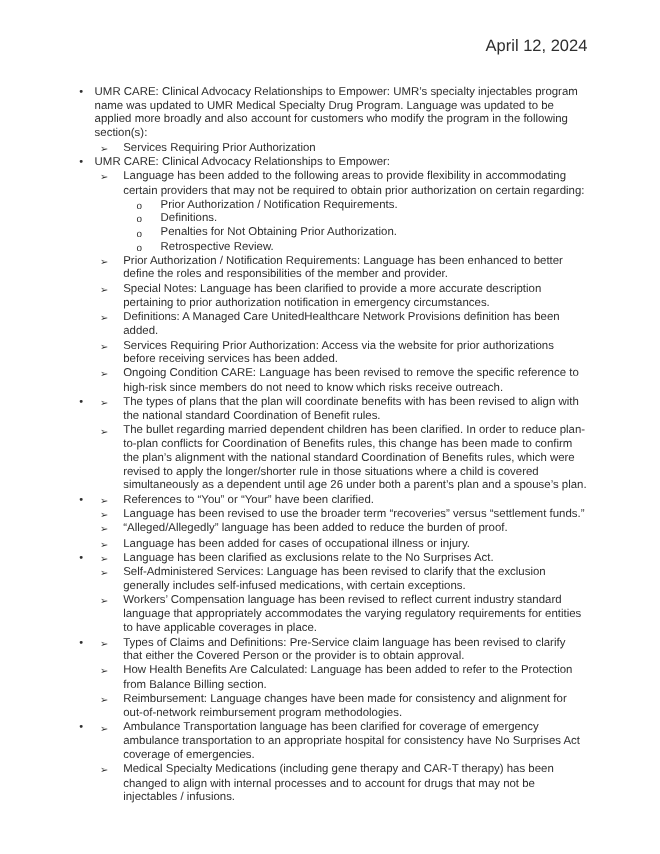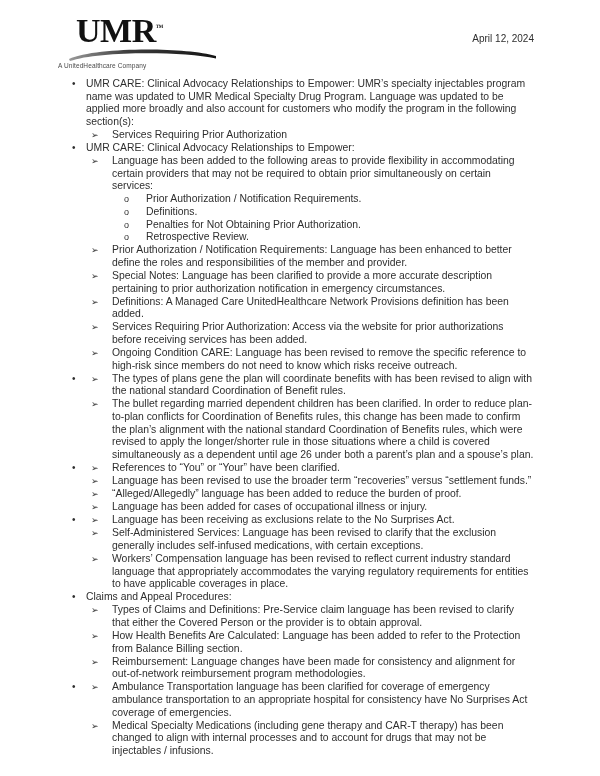--- a/index.html
+++ b/index.html
@@ -61,21 +61,21 @@
     font-size: 6.5px;
     color: #4a4a4a;
     letter-spacing: 0.1px;
     margin-top: 1px;
     padding-left: 0px;
   }
   .doc-date {
     position: absolute;
     right: 66px;
     top: 33px;
-    font-size: 10px;
+    font-size: 15px;
     color: #2e2e2e;
     white-space: nowrap;
   }
 
   
   .content {
     position: absolute;
     left: 0;
     top: 78px;
     right: 0;
@@ -143,34 +143,20 @@
     text-align: left;
   }
 </style>
 </head>
 <body>
 
 <div class="page">
 
   <div class="header">
 
-    <div class="logo-block">
-      <div class="logo-wordmark"><span>UMR</span><span class="logo-tm">™</span></div>
-      <svg class="logo-swoosh" width="160" height="16" viewBox="0 0 160 16">
-        <defs>
-          <linearGradient id="sw" x1="0" y1="0" x2="1" y2="0">
-            <stop offset="0%" stop-color="#9a9a9a"></stop>
-            <stop offset="40%" stop-color="#3d3d3d"></stop>
-            <stop offset="100%" stop-color="#141414"></stop>
-          </linearGradient>
-        </defs>
-        <path d="M3 14 C 30 2, 118 2, 150 11 L 150 13.5 C 116 6, 32 6, 4 16 Z" fill="url(#sw)"></path>
-      </svg>
-      <div class="logo-tagline">A UnitedHealthcare Company</div>
-    </div>
 
     <div class="doc-date">April 12, 2024</div>
   </div>
 
   <div class="content">
     <ul class="lv1">
 
       <li>
         <span class="mk">•</span>
         <span class="txt">UMR CARE: Clinical Advocacy Relationships to Empower:  UMR’s specialty injectables program name was updated to UMR Medical Specialty Drug Program.  Language was updated to be applied more broadly and also account for customers who modify the program in the following section(s):</span>
@@ -181,21 +167,21 @@
           </li>
         </ul>
       </li>
 
       <li>
         <span class="mk">•</span>
         <span class="txt">UMR CARE: Clinical Advocacy Relationships to Empower:</span>
         <ul class="lv2">
           <li>
             <span class="mk">➢</span>
-            <span class="txt">Language has been added to the following areas to provide flexibility in accommodating certain providers that may not be required to obtain prior simultaneously on certain services:</span>
+            <span class="txt">Language has been added to the following areas to provide flexibility in accommodating certain providers that may not be required to obtain prior authorization on certain regarding:</span>
             <ul class="lv3">
               <li>
                 <span class="mk">o</span>
                 <span class="txt">Prior Authorization / Notification Requirements.</span>
               </li>
               <li>
                 <span class="mk">o</span>
                 <span class="txt">Definitions.</span>
               </li>
               <li>
@@ -229,21 +215,21 @@
             <span class="txt">Ongoing Condition CARE:  Language has been revised to remove the specific reference to high-risk since members do not need to know which risks receive outreach.</span>
           </li>
         </ul>
       </li>
 
       <li>
         <span class="mk">•</span>
         <ul class="lv2">
           <li>
             <span class="mk">➢</span>
-            <span class="txt">The types of plans gene the plan will coordinate benefits with has been revised to align with the national standard Coordination of Benefit rules.</span>
+            <span class="txt">The types of plans that the plan will coordinate benefits with has been revised to align with the national standard Coordination of Benefit rules.</span>
           </li>
           <li>
             <span class="mk">➢</span>
             <span class="txt">The bullet regarding married dependent children has been clarified.  In order to reduce plan-to-plan conflicts for Coordination of Benefits rules, this change has been made to confirm the plan’s alignment with the national standard Coordination of Benefits rules, which were revised to apply the longer/shorter rule in those situations where a child is covered simultaneously as a dependent until age 26 under both a parent’s plan and a spouse’s plan.</span>
           </li>
         </ul>
       </li>
 
       <li>
         <span class="mk">•</span>
@@ -265,36 +251,35 @@
             <span class="txt">Language has been added for cases of occupational illness or injury.</span>
           </li>
         </ul>
       </li>
 
       <li>
         <span class="mk">•</span>
         <ul class="lv2">
           <li>
             <span class="mk">➢</span>
-            <span class="txt">Language has been receiving as exclusions relate to the No Surprises Act.</span>
+            <span class="txt">Language has been clarified as exclusions relate to the No Surprises Act.</span>
           </li>
           <li>
             <span class="mk">➢</span>
             <span class="txt">Self-Administered Services:  Language has been revised to clarify that the exclusion generally includes self-infused medications, with certain exceptions.</span>
           </li>
           <li>
             <span class="mk">➢</span>
             <span class="txt">Workers’ Compensation language has been revised to reflect current industry standard language that appropriately accommodates the varying regulatory requirements for entities to have applicable coverages in place.</span>
           </li>
         </ul>
       </li>
 
       <li>
         <span class="mk">•</span>
-        <span class="txt">Claims and Appeal Procedures:</span>
         <ul class="lv2">
           <li>
             <span class="mk">➢</span>
             <span class="txt">Types of Claims and Definitions:  Pre-Service claim language has been revised to clarify that either the Covered Person or the provider is to obtain approval.</span>
           </li>
           <li>
             <span class="mk">➢</span>
             <span class="txt">How Health Benefits Are Calculated:  Language has been added to refer to the Protection from Balance Billing section.</span>
           </li>
           <li>

